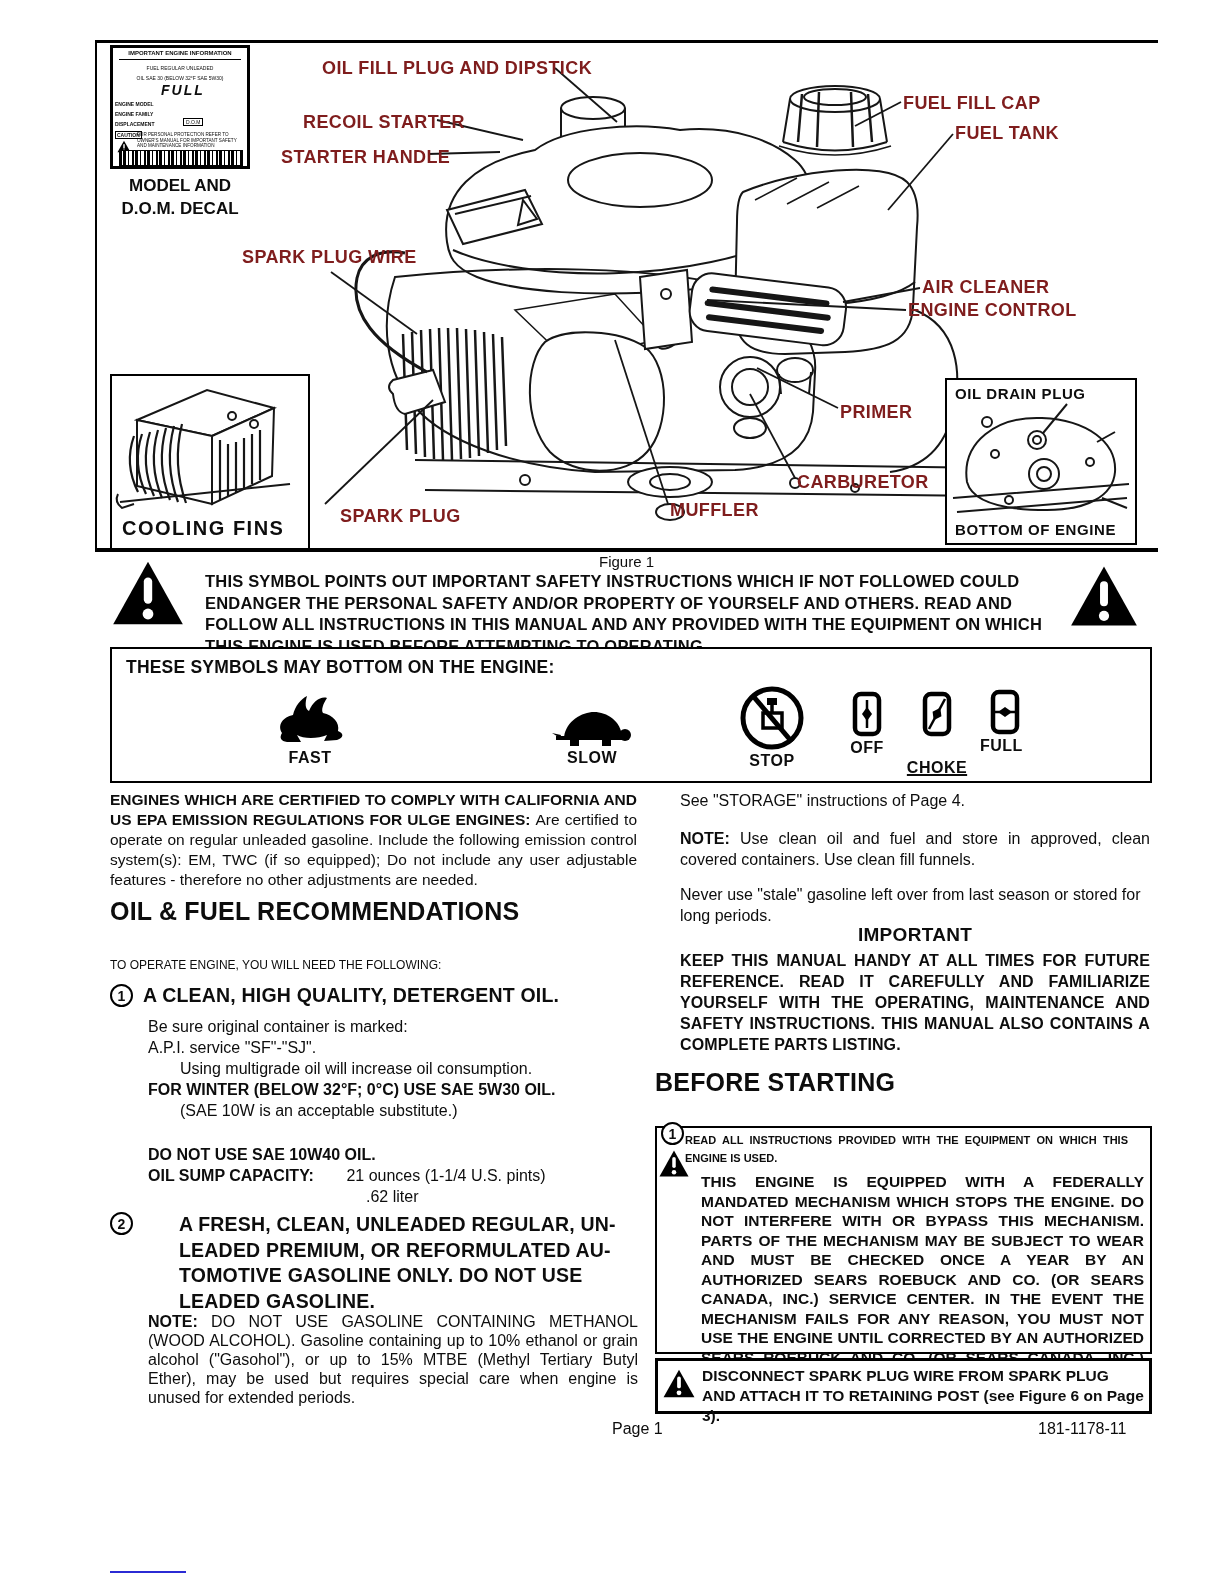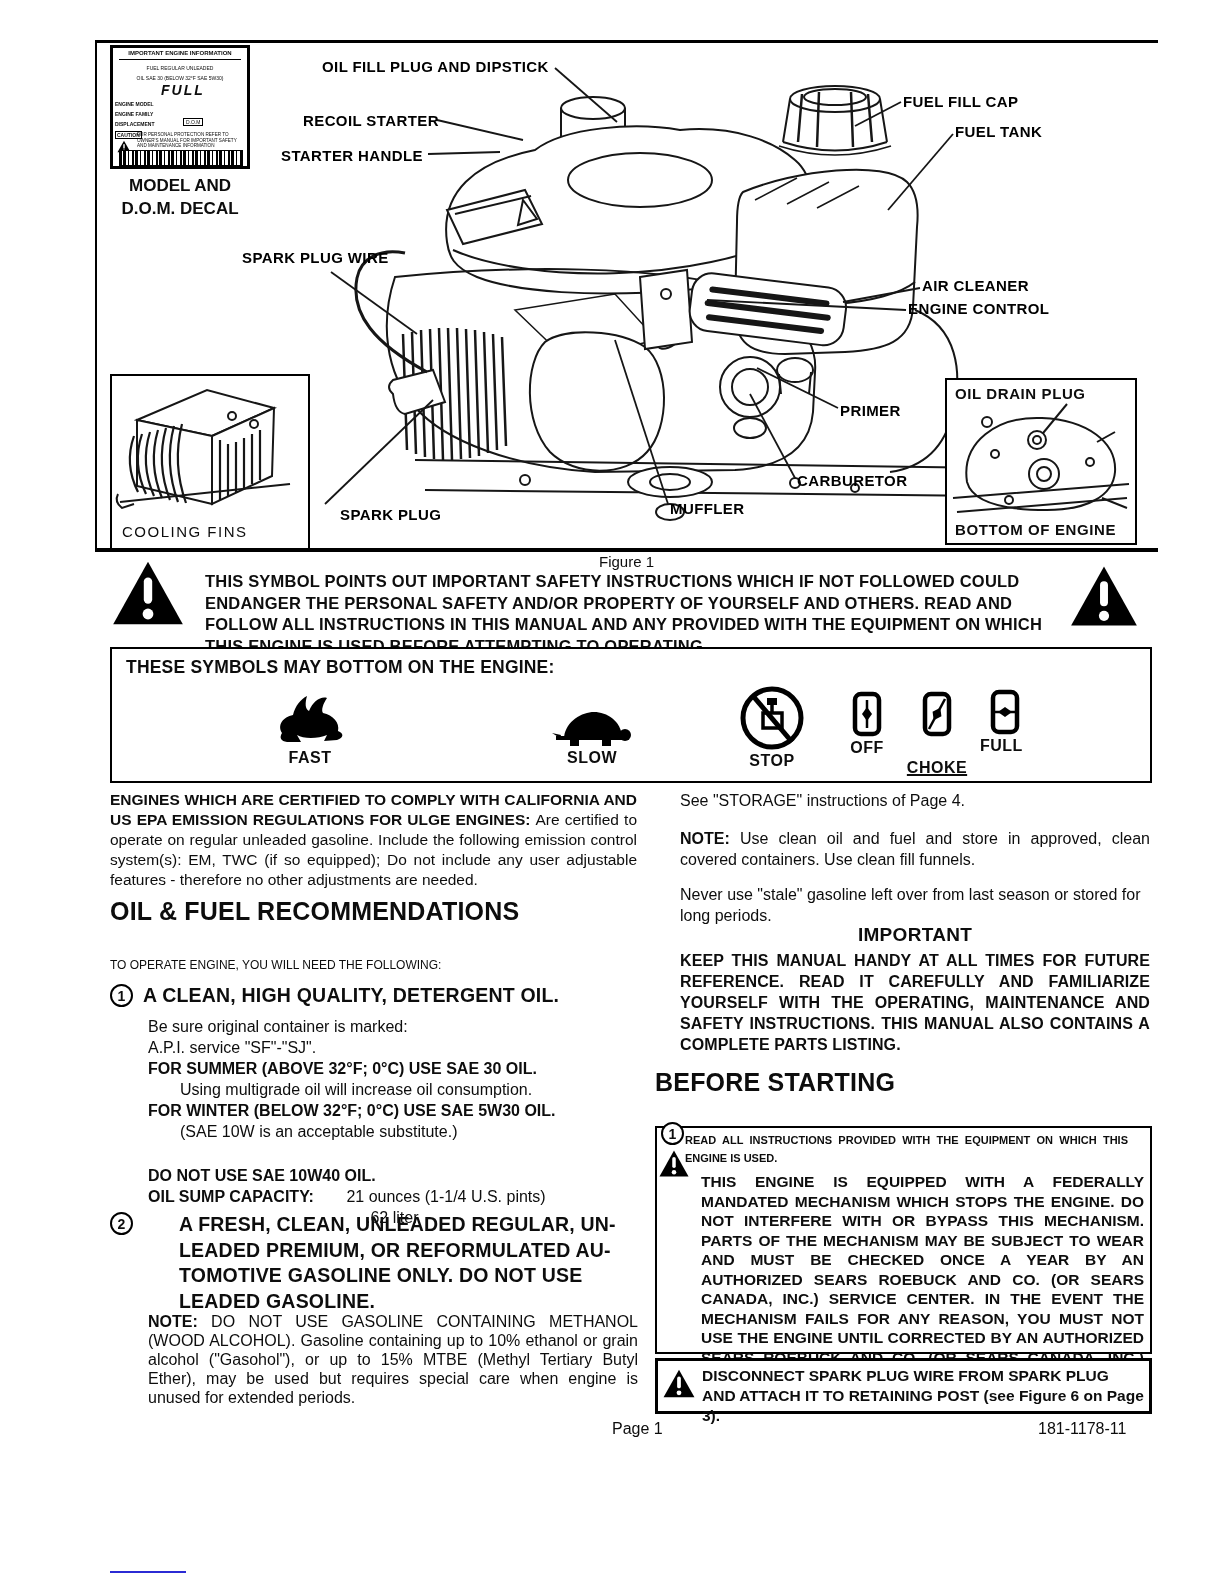--- a/index.html
+++ b/index.html
@@ -4,21 +4,21 @@
 <style>
   html,body{margin:0;padding:0;background:#e8e8e8;}
   .page{position:relative;width:1224px;height:1584px;background:#ffffff;
         font-family:"Liberation Sans","DejaVu Sans",sans-serif;color:#0d0d0d;overflow:hidden;}
   .abs{position:absolute;}
   .hrule{position:absolute;background:#000;}
   .vrule{position:absolute;background:#000;}
   .b{font-weight:bold;}
   .j{text-align:justify;}
   .pre{white-space:pre-line;}
-  .lbl{position:absolute;font-size:15px;font-weight:bold;letter-spacing:.4px;white-space:nowrap;color:#000000;}
+  .lbl{position:absolute;font-size:18px;font-weight:bold;letter-spacing:.4px;white-space:nowrap;color:#7f1d1d;}
   .h1{font-size:25px;font-weight:bold;letter-spacing:.2px;white-space:nowrap;}
   .body16{font-size:16px;line-height:21px;}
   .body15{font-size:15.5px;line-height:20px;}
   .circle-num{display:inline-flex;align-items:center;justify-content:center;
       width:23px;height:23px;border:2px solid #000;border-radius:50%;
       font-size:14px;font-weight:bold;background:#fff;box-sizing:border-box;}
   .boxed{position:absolute;border:2.5px solid #000;box-sizing:border-box;background:#fff;}
   .barcode{background:repeating-linear-gradient(90deg,#000 0 2px,#fff 2px 3px,#000 3px 6px,#fff 6px 8px,#000 8px 9px,#fff 9px 12px);}
   .underline{text-decoration:underline;text-decoration-thickness:2px;}
   svg{display:block;}
@@ -151,21 +151,21 @@
       <path d="M100,60 L100,128 L160,100 L162,32 Z" fill="#fff"></path>
       <path d="M25,44 L25,110 L100,128 L100,60 Z" fill="#fff"></path>
       <path d="M22,60 Q12,88 26,116 M30,58 Q20,88 34,118 M38,56 Q28,88 42,120 M46,54 Q36,88 50,122 M54,52 Q44,88 58,124 M62,50 Q52,88 66,126 M70,48 Q60,88 74,127" stroke-width="2.2"></path>
       <path d="M108,64 L108,124 M116,68 L116,120 M124,66 L124,116 M132,62 L132,112 M140,58 L140,108 M148,54 L148,104" stroke-width="2.2"></path>
       <path d="M8,126 L178,108"></path>
       <circle cx="120" cy="40" r="4"></circle>
         <circle cx="142" cy="48" r="4"></circle>
       <circle cx="22," r="0"></circle>
       <path d="M6,118 Q2,126 10,132 L22,128"></path>
     </svg>
-    <div class="abs" style="left:10px;bottom:8px;font-size:15px;letter-spacing:1.5px;font-weight:normal;">COOLING FINS</div>
+    <div class="abs" style="left:10px;bottom:8px;font-size:20px;letter-spacing:1.5px;font-weight:bold;">COOLING FINS</div>
   </div>
 
   <div class="boxed" style="left:945px;top:378px;width:192px;height:167px;">
     <div class="abs" style="left:8px;top:5px;font-size:15px;letter-spacing:.6px;font-weight:bold;white-space:nowrap;">OIL DRAIN PLUG</div>
     <svg class="abs" style="left:0;top:22px;" width="187" height="118" viewBox="0 0 187 118" fill="none" stroke="#161616" stroke-width="2">
       <path d="M120,2 L92,36"></path>
       <path d="M20,80 C14,40 50,14 95,16 C140,18 170,40 168,70 C166,94 140,108 100,108 C60,108 26,102 20,80 Z"></path>
       <circle cx="90" cy="38" r="9" fill="#fff"></circle>
         <circle cx="90" cy="38" r="4"></circle>
       <circle cx="97" cy="72" r="15"></circle>
@@ -255,21 +255,20 @@
   <div class="abs" style="left:110px;top:958px;font-size:12px;white-space:nowrap;">TO OPERATE ENGINE, YOU WILL NEED THE FOLLOWING:</div>
 
   <div class="abs" style="left:110px;top:984px;display:flex;align-items:flex-start;gap:10px;">
     <span class="circle-num">1</span>
     <span class="b" style="font-size:19.5px;white-space:nowrap;letter-spacing:.2px;">A CLEAN, HIGH QUALITY, DETERGENT OIL.</span>
   </div>
 
   <div class="abs body16" style="left:148px;top:1016px;width:490px;">
     <div>Be sure original container is marked:</div>
     <div>A.P.I. service "SF"-"SJ".</div>
-    <div class="b">FOR SUMMER (ABOVE 32°F; 0°C) USE SAE 30 OIL.</div>
     <div style="padding-left:32px;">Using multigrade oil will increase oil consumption.</div>
     <div class="b">FOR WINTER (BELOW 32°F; 0°C) USE SAE 5W30 OIL.</div>
     <div style="padding-left:32px;">(SAE 10W is an acceptable substitute.)</div>
     <div style="height:23px;"></div>
     <div class="b">DO NOT USE SAE 10W40 OIL.</div>
     <div>
       <span class="b">OIL SUMP CAPACITY:</span>
       <span style="padding-left:28px;">21 ounces (1-1/4 U.S. pints)</span>
     </div>
     <div style="padding-left:218px;">.62 liter</div>

